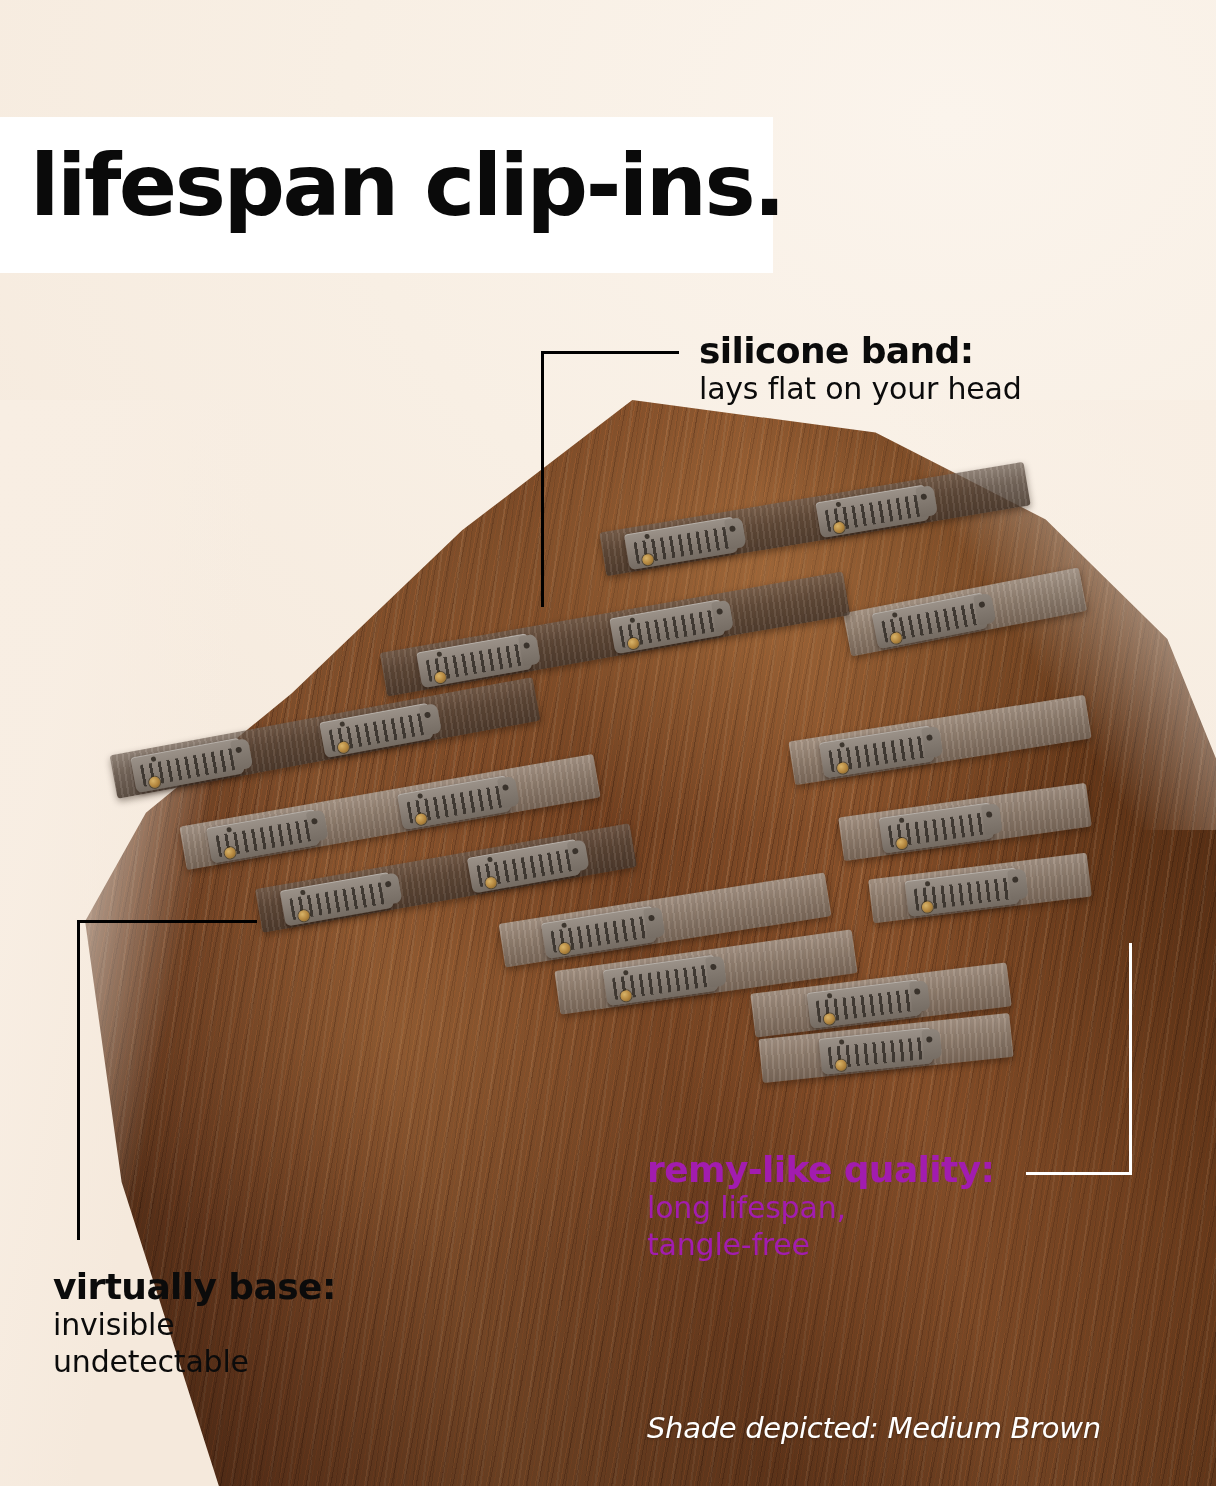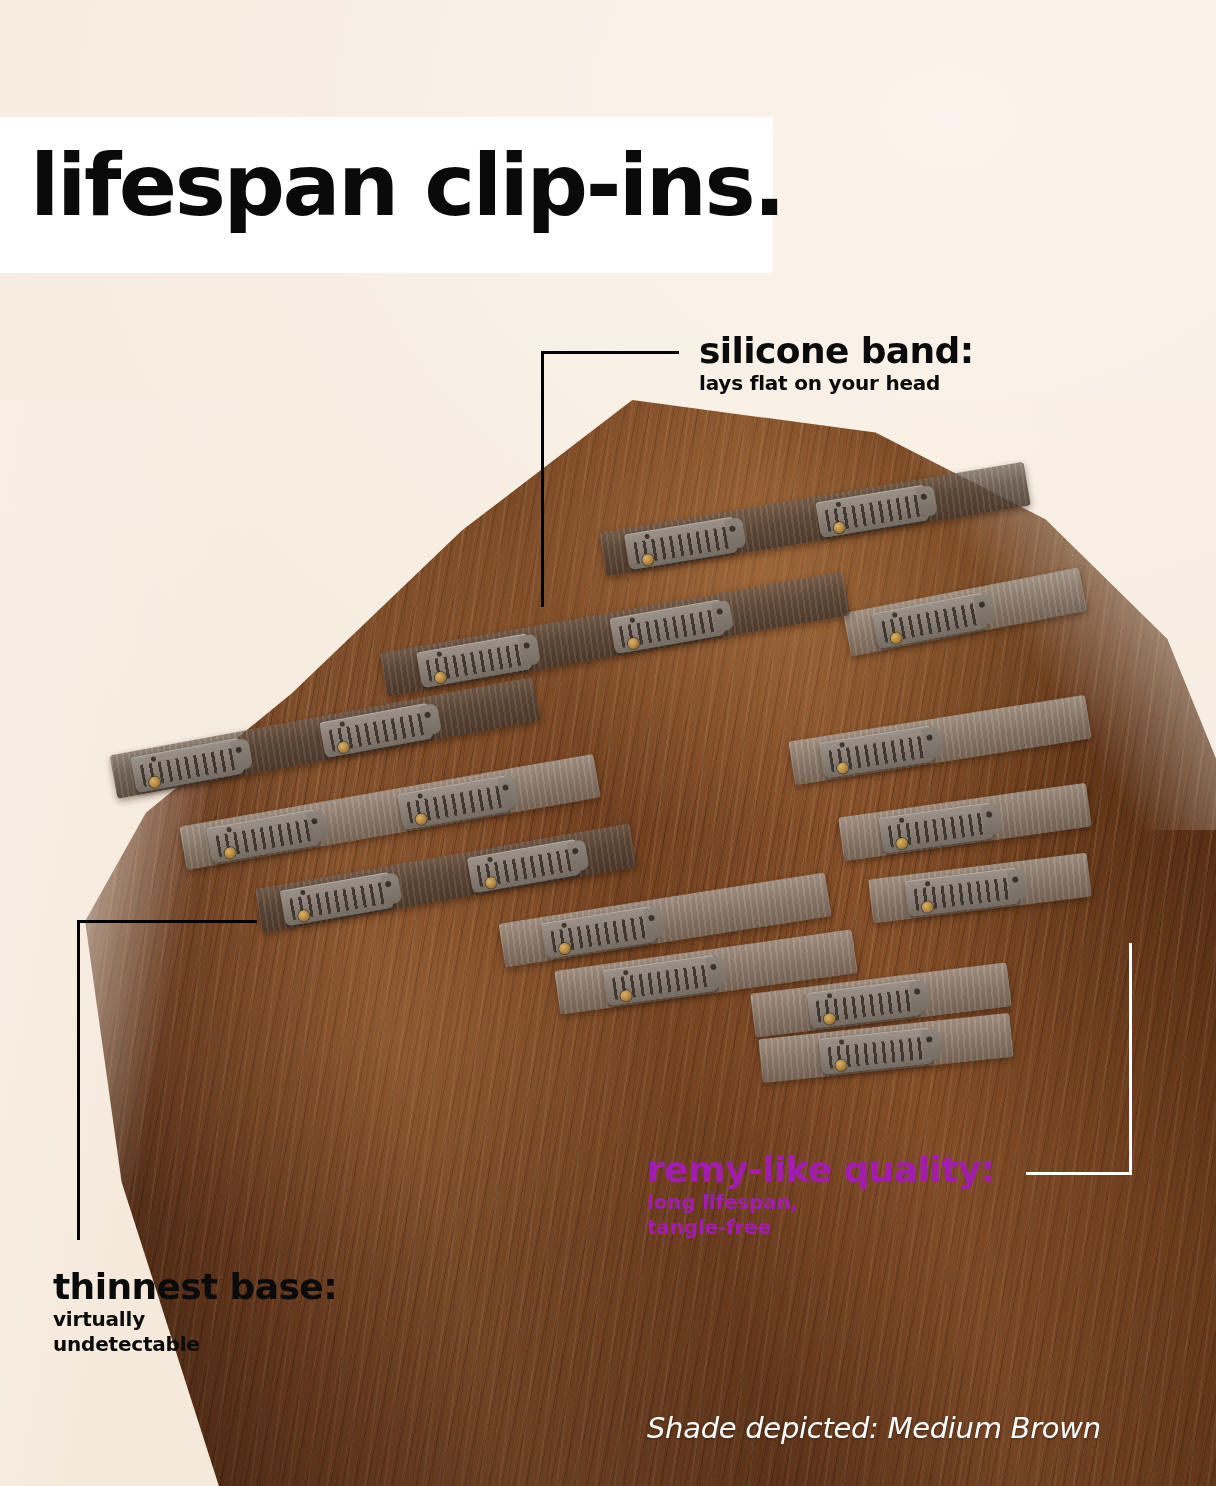--- a/index.html
+++ b/index.html
@@ -158,21 +158,21 @@
   .leader.light .h,.leader.light .v{background:#ffffff;}
 
   .callout{position:absolute;}
   .callout .head{
     font-family:"DejaVu Sans", sans-serif;
     font-weight:700;font-size:36px;letter-spacing:-.6px;line-height:1.12;
     white-space:nowrap;
   }
   .callout .body{
     font-family:"DejaVu Sans", sans-serif;
-    font-weight:700;font-size:20px;letter-spacing:-.2px;line-height:1.22;
+    font-weight:400;font-size:30px;letter-spacing:-.2px;line-height:1.22;
     white-space:nowrap;
   }
   .callout.dark .head,.callout.dark .body{color:#0b0b0b;}
   .callout.light .head,.callout.light .body{color:#a21caf;}
 
   .shade-note{
     position:absolute;left:647px;top:1411px;
     font-family:"DejaVu Sans", sans-serif;
     font-style:italic;font-weight:400;font-size:29px;letter-spacing:-.3px;
     color:#ffffff;white-space:nowrap;
@@ -370,22 +370,22 @@
   <div class="callout dark" style="left:699px;top:331px;">
     <div class="head">silicone band:</div>
     <div class="body">lays flat on your head</div>
   </div>
 
   <div class="leader dark">
     <div class="h" style="left:77px;top:920px;width:180px;"></div>
     <div class="v" style="left:77px;top:920px;height:320px;"></div>
   </div>
   <div class="callout dark" style="left:53px;top:1267px;">
-    <div class="head">thinnest base:</div>
-    <div class="body">virtually</div>
+    <div class="head">virtually base:</div>
+    <div class="body">invisible</div>
     <div class="body">undetectable</div>
   </div>
 
   <div class="leader light">
     <div class="v" style="left:1129px;top:943px;height:232px;"></div>
     <div class="h" style="left:1026px;top:1172px;width:106px;"></div>
   </div>
   <div class="callout light" style="left:647px;top:1150px;">
     <div class="head">remy-like quality:</div>
     <div class="body">long lifespan,</div>

